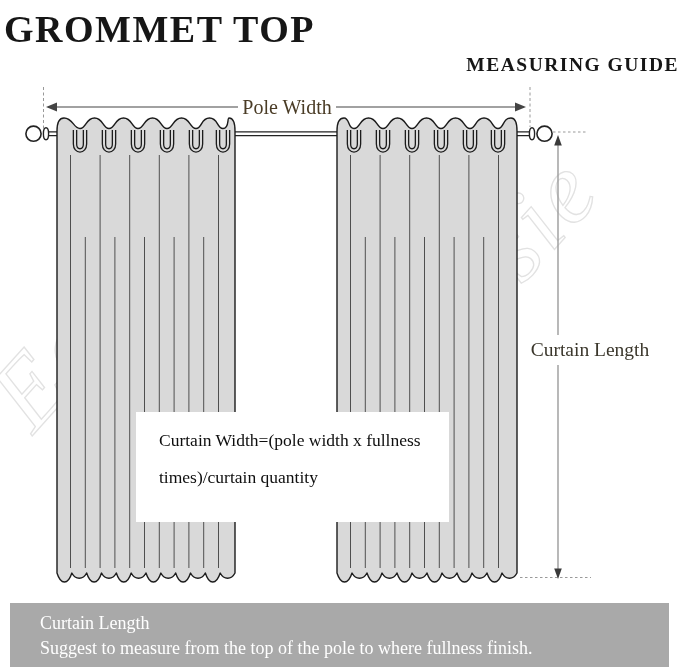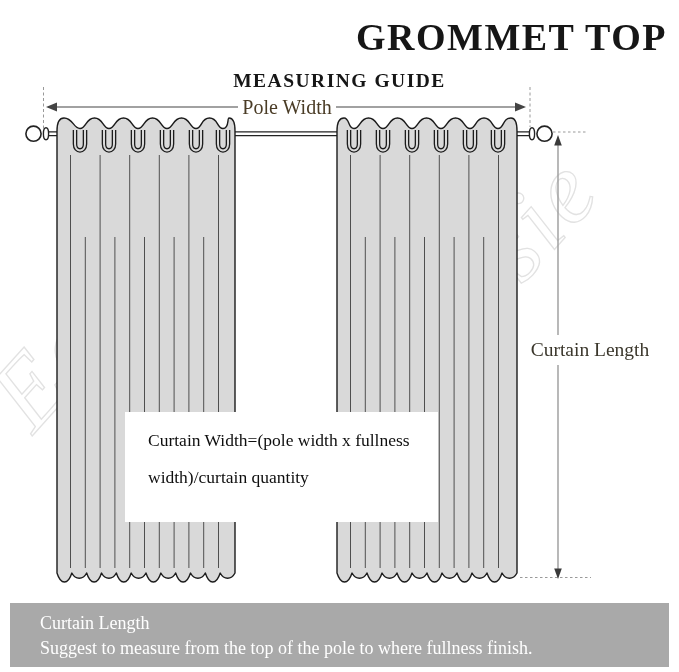--- a/index.html
+++ b/index.html
@@ -1,23 +1,23 @@
 <!DOCTYPE html>
 <html><head>
 <meta charset="utf-8">
 <style>
   html,body{margin:0;padding:0;}
   .page{position:relative;width:679px;height:672px;background:#ffffff;overflow:hidden;
         font-family:"Liberation Serif",serif;color:#161616;}
-  .title{margin:12px;padding-top:4px;text-align:right;font-size:38px;font-weight:bold;
+  .title{margin:4px;padding-top:4px;text-align:left;font-size:38px;font-weight:bold;
          letter-spacing:1.5px;line-height:42px;}
-  .subtitle{text-align:center;font-size:19.5px;font-weight:bold;letter-spacing:1.5px;
+  .subtitle{text-align:right;font-size:19.5px;font-weight:bold;letter-spacing:1.5px;
             margin-top:2px;}
   .diagram{position:absolute;left:0;top:85px;}
-  .info-box{position:absolute;left:125px;top:412px;width:313px;height:110px;background:#ffffff;
+  .info-box{position:absolute;left:136px;top:412px;width:313px;height:110px;background:#ffffff;
             box-sizing:border-box;padding:10px 0 0 23px;font-size:17.5px;color:#0e0e0e;}
   .info-box div{line-height:37px;white-space:nowrap;}
   .wm{position:absolute;font-style:italic;font-size:100px;letter-spacing:4px;
       color:transparent;-webkit-text-stroke:1.3px #e2e2e2;
       transform:rotate(-48deg);transform-origin:0 50%;pointer-events:none;white-space:nowrap;}
   .wm-left{left:8px;top:355px;}
   .wm-right{left:385px;top:330px;}
   .footer-bar{position:absolute;left:10px;right:10px;top:603px;height:64px;background:#a9a9a9;
               box-sizing:border-box;padding:8px 0 0 30px;color:#ffffff;font-size:18px;}
   .footer-bar div{line-height:25px;white-space:nowrap;}
@@ -113,21 +113,21 @@
       <line x1="558" y1="58" x2="558" y2="486" stroke="#9b9b9b" stroke-width="1.4"></line>
       <polygon points="558,50 554.2,60.5 561.8,60.5" fill="#3a3a3a"></polygon>
       <polygon points="558,494 554.2,483.5 561.8,483.5" fill="#3a3a3a"></polygon>
       <rect x="527" y="250" width="126" height="30" fill="#ffffff"></rect>
       <text x="590" y="271" text-anchor="middle" font-size="19.5" fill="#3b372c">Curtain Length</text>
     </g>
   </svg>
 
   <div class="info-box">
     <div>Curtain Width=(pole width x fullness</div>
-    <div>width)/curtain quantity</div>
+    <div>times)/curtain quantity</div>
   </div>
 
   <div class="footer-bar">
     <div>Curtain Length</div>
     <div>Suggest to measure from the top of the pole to where fullness finish.</div>
   </div>
 
 </div>
 
 </body></html>

